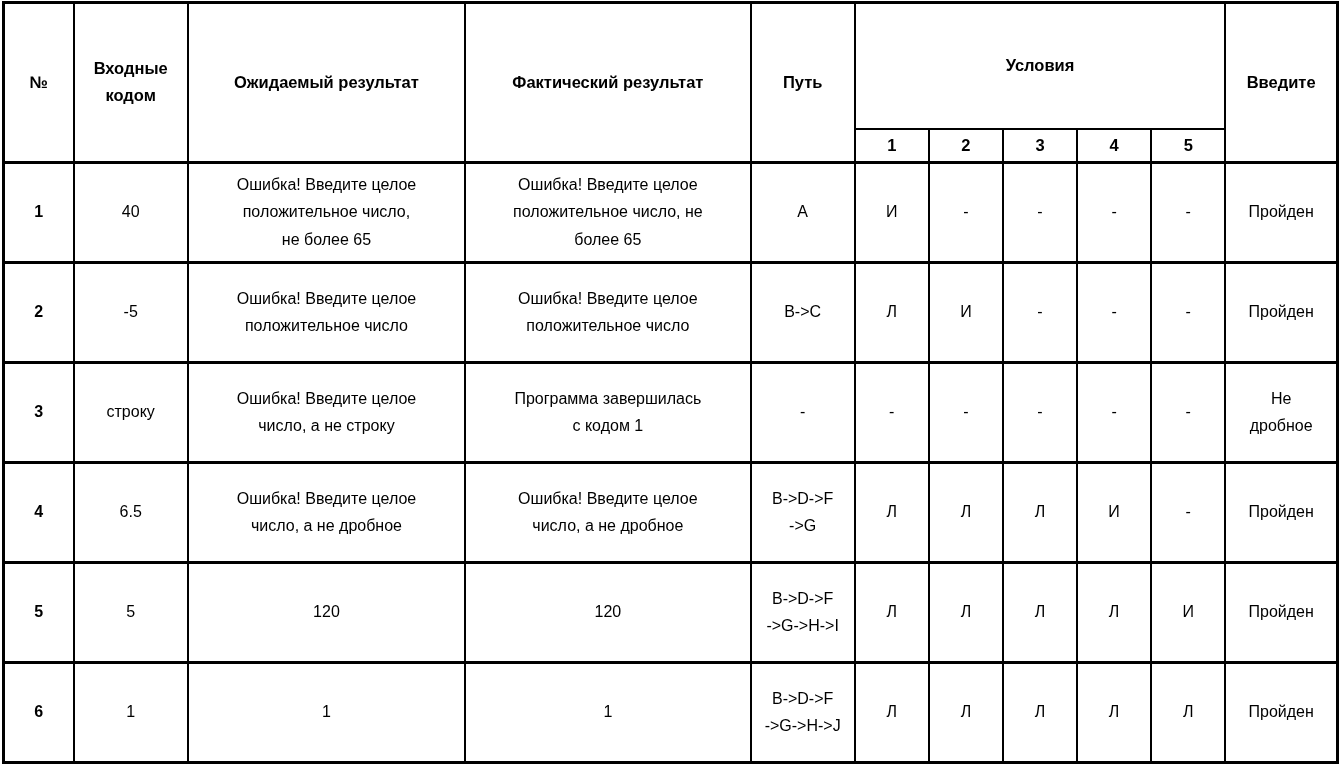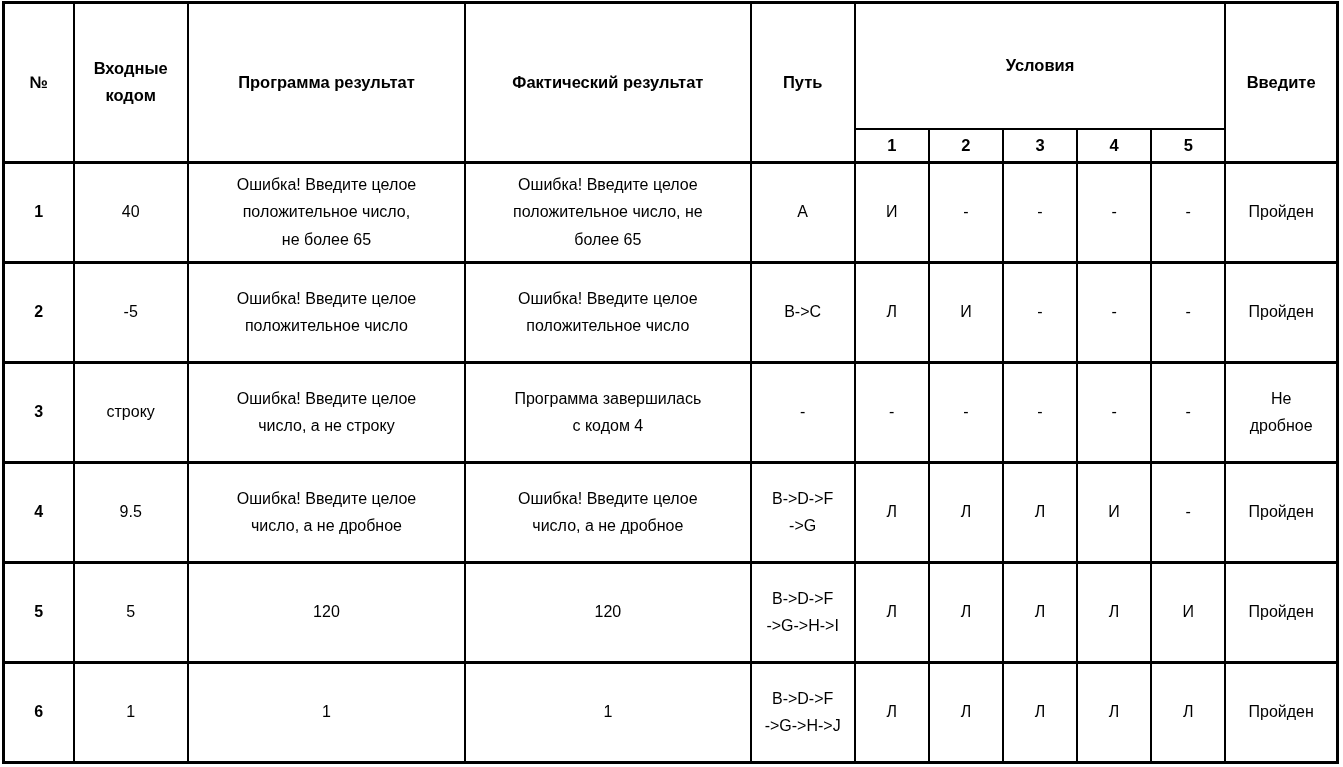--- a/index.html
+++ b/index.html
@@ -73,21 +73,21 @@
       <col style="width:74px">
       <col style="width:74px">
       <col style="width:74px">
       <col style="width:74px">
       <col style="width:112px">
     </colgroup>
     <thead>
       <tr class="hdr-main">
         <th rowspan="2">№</th>
         <th rowspan="2">Входные кодом</th>
-        <th rowspan="2">Программа результат</th>
+        <th rowspan="2">Ожидаемый результат</th>
         <th rowspan="2">Фактический результат</th>
         <th rowspan="2">Путь</th>
         <th colspan="5" class="cond-group">Условия</th>
         <th rowspan="2">Введите</th>
       </tr>
       <tr class="hdr-sub">
         <th class="cond-num">1</th>
         <th class="cond-num">2</th>
         <th class="cond-num">3</th>
         <th class="cond-num">4</th>
@@ -126,33 +126,33 @@
         <td>-</td>
         <td>-</td>
         <td>Пройден</td>
       </tr>
       <tr class="data-row">
         <td class="num-cell">3</td>
         <td>строку</td>
         <td>Ошибка! Введите целое
 число, а не строку</td>
         <td>Программа завершилась
-с кодом 4</td>
+с кодом 1</td>
         <td>-</td>
         <td>-</td>
         <td>-</td>
         <td>-</td>
         <td>-</td>
         <td>-</td>
         <td>Не
 дробное</td>
       </tr>
       <tr class="data-row">
         <td class="num-cell">4</td>
-        <td>9.5</td>
+        <td>6.5</td>
         <td>Ошибка! Введите целое
 число, а не дробное</td>
         <td>Ошибка! Введите целое
 число, а не дробное</td>
         <td>B-&gt;D-&gt;F
 -&gt;G</td>
         <td>Л</td>
         <td>Л</td>
         <td>Л</td>
         <td>И</td>

